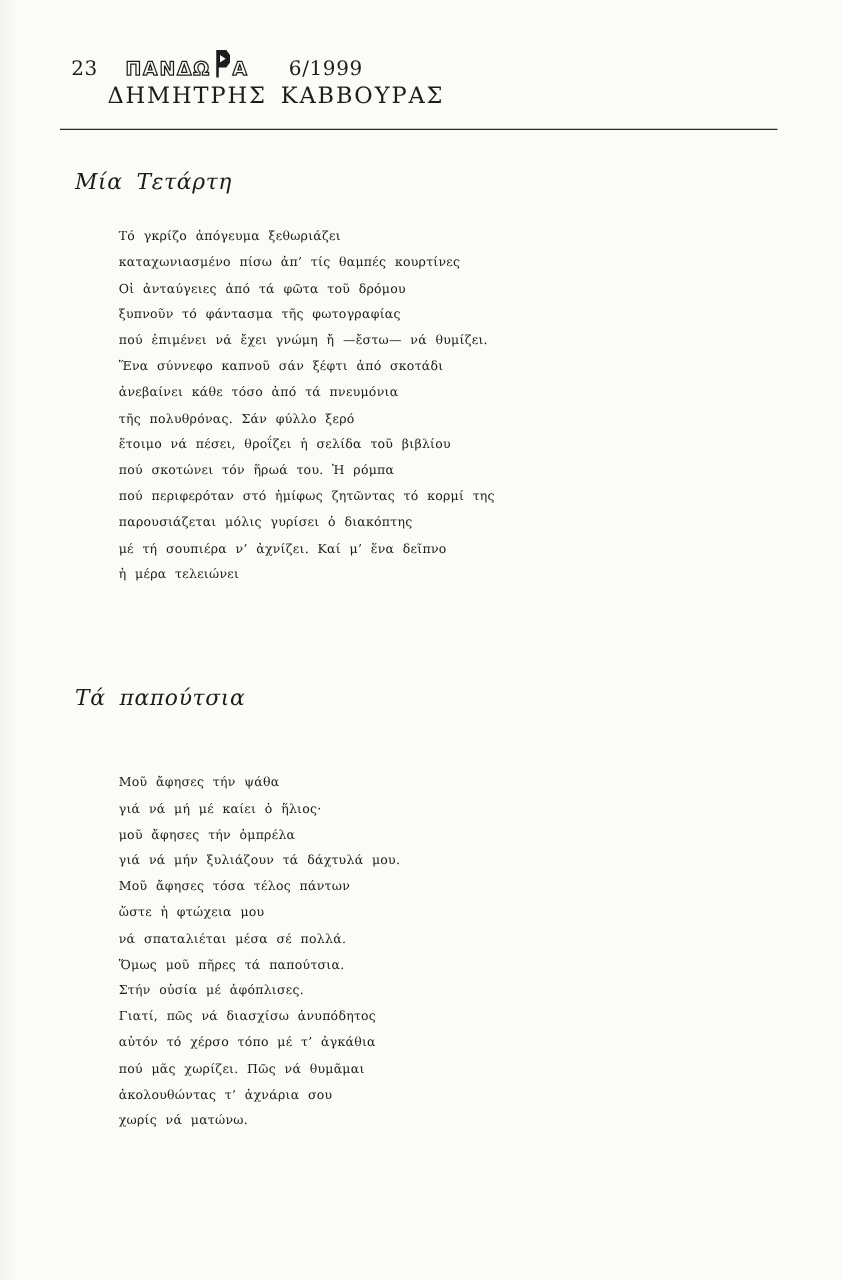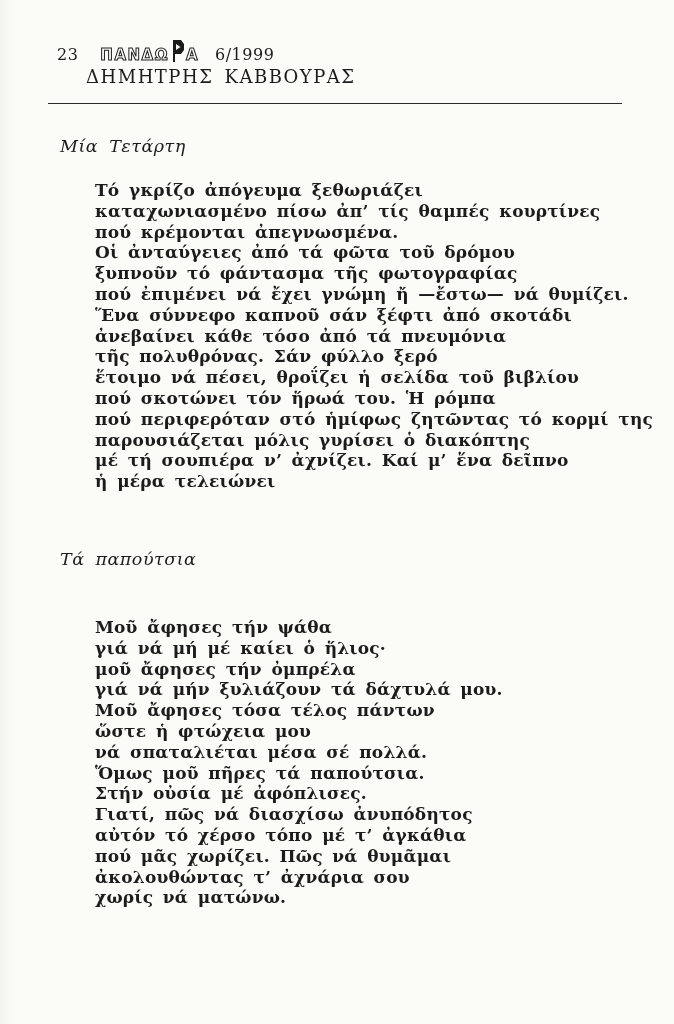--- a/index.html
+++ b/index.html
@@ -33,21 +33,21 @@
     letter-spacing: 1.5px;
     color: #1c1c1c;
   }
   @supports (-webkit-text-stroke: 1px black) {
     .logo .logo-text {
       -webkit-text-stroke: 1px #1c1c1c;
       color: rgba(255,255,255,0.05);
     }
   }
   .logo-emblem { position: relative; top: 3px; margin: 0 1px; }
-  .issue { margin-left: 16px; font-size: 16px; letter-spacing: 0.5px; }
+  .issue { margin-left: 32px; font-size: 16px; letter-spacing: 0.5px; }
 
   
   .author-name {
     position: absolute; top: 66px; left: 86px;
     margin: 0;
     font-size: 18px; font-weight: normal;
     letter-spacing: 1.5px;
     word-spacing: 4px;
   }
   .header-rule {
@@ -62,26 +62,25 @@
     margin: 0;
     font-style: italic; font-weight: normal;
     font-size: 17.5px;
     letter-spacing: 0.5px; word-spacing: 5px;
   }
   .poem-title-1 { top: 136px; }
   .poem-title-2 { top: 549px; }
 
   .poem-body {
     position: absolute; left: 95px;
-    font-size: 17px;
+    font-size: 10px;
     line-height: 20.8px;
     letter-spacing: 0.2px;
     word-spacing: 3.5px;
     white-space: nowrap;
-    font-weight: bold;
   }
   .poem-body-1 { top: 180px; }
   .poem-body-2 { top: 617px; }
   .poem-line { min-height: 20.8px; }
 </style>
 </head>
 <body>
 
 <div class="page">
 
@@ -102,21 +101,20 @@
 
   <h1 class="author-name">ΔΗΜΗΤΡΗΣ ΚΑΒΒΟΥΡΑΣ</h1>
 
   <hr class="header-rule">
 
   <section>
     <h2 class="poem-title poem-title-1">Μία Τετάρτη</h2>
     <div class="poem-body poem-body-1">
         <div class="poem-line">Τό γκρίζο ἀπόγευμα ξεθωριάζει</div>
         <div class="poem-line">καταχωνιασμένο πίσω ἀπ’ τίς θαμπές κουρτίνες</div>
-        <div class="poem-line">πού κρέμονται ἀπεγνωσμένα.</div>
         <div class="poem-line">Οἱ ἀνταύγειες ἀπό τά φῶτα τοῦ δρόμου</div>
         <div class="poem-line">ξυπνοῦν τό φάντασμα τῆς φωτογραφίας</div>
         <div class="poem-line">πού ἐπιμένει νά ἔχει γνώμη ἤ —ἔστω— νά θυμίζει.</div>
         <div class="poem-line">Ἕνα σύννεφο καπνοῦ σάν ξέφτι ἀπό σκοτάδι</div>
         <div class="poem-line">ἀνεβαίνει κάθε τόσο ἀπό τά πνευμόνια</div>
         <div class="poem-line">τῆς πολυθρόνας. Σάν φύλλο ξερό</div>
         <div class="poem-line">ἕτοιμο νά πέσει, θροΐζει ἡ σελίδα τοῦ βιβλίου</div>
         <div class="poem-line">πού σκοτώνει τόν ἥρωά του. Ἡ ρόμπα</div>
         <div class="poem-line">πού περιφερόταν στό ἡμίφως ζητῶντας τό κορμί της</div>
         <div class="poem-line">παρουσιάζεται μόλις γυρίσει ὁ διακόπτης</div>

